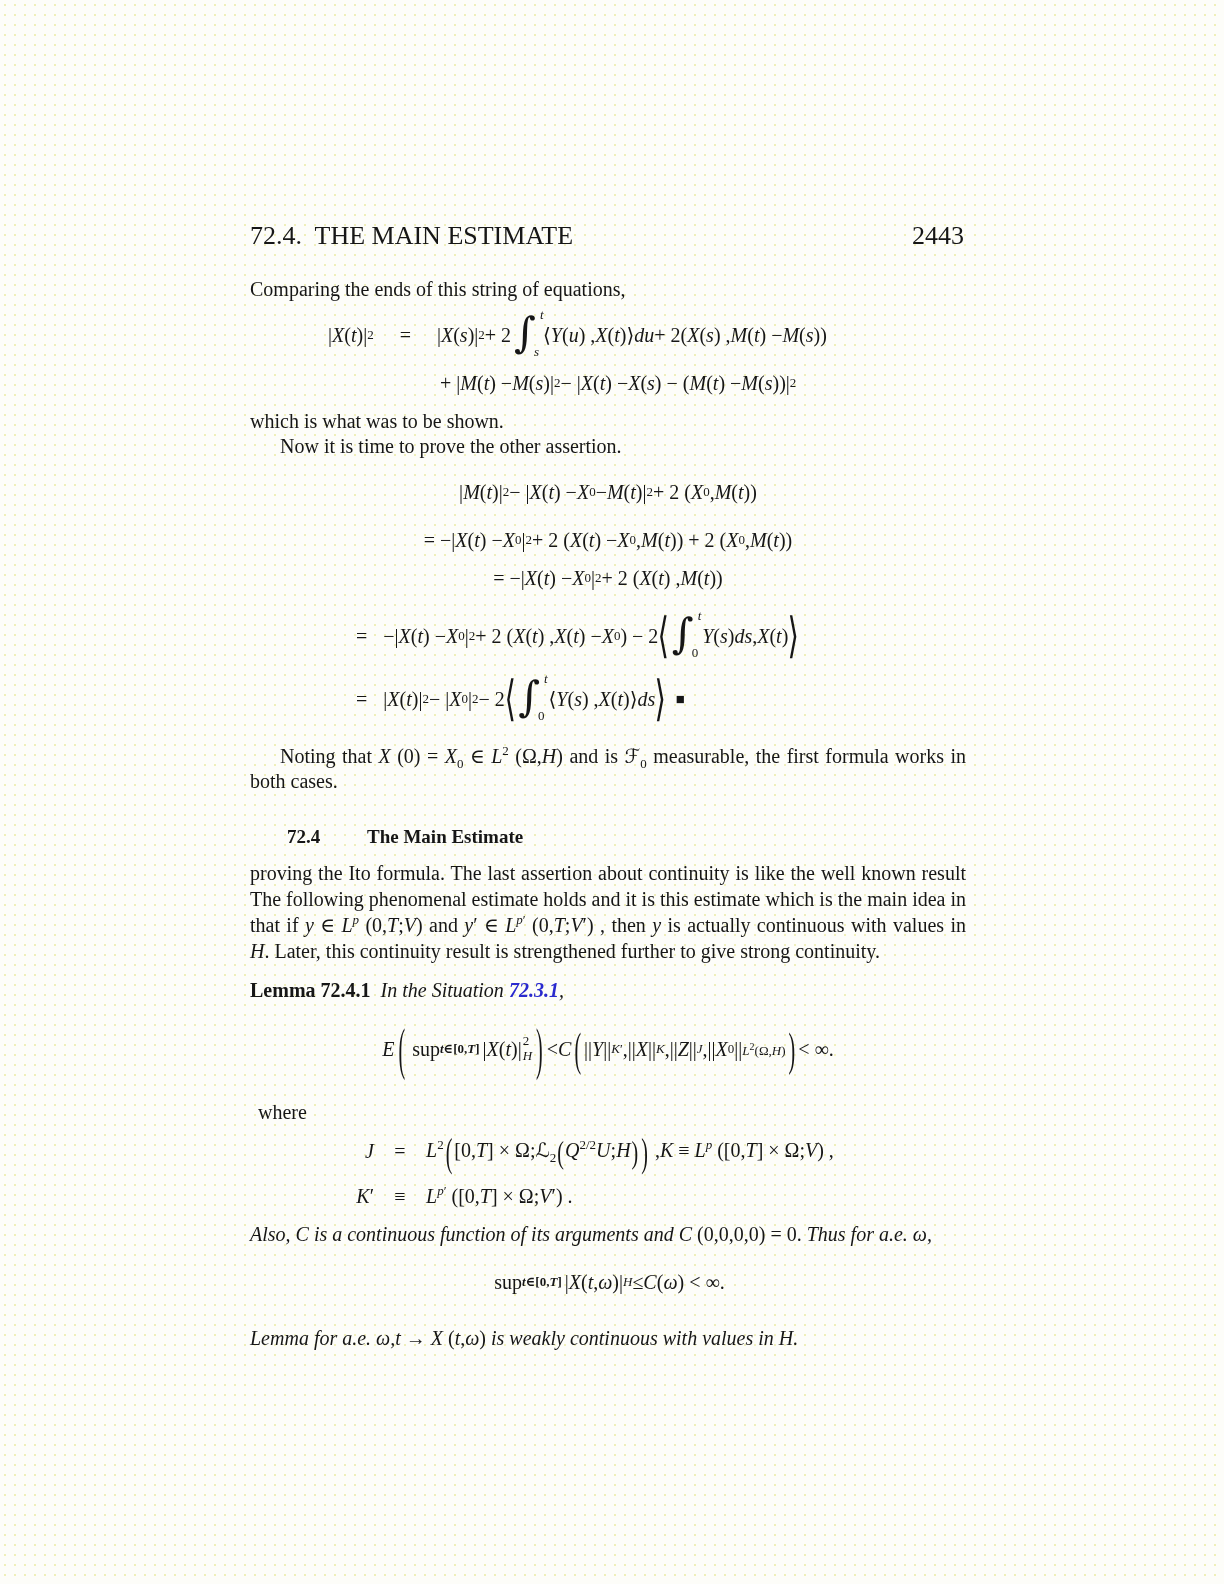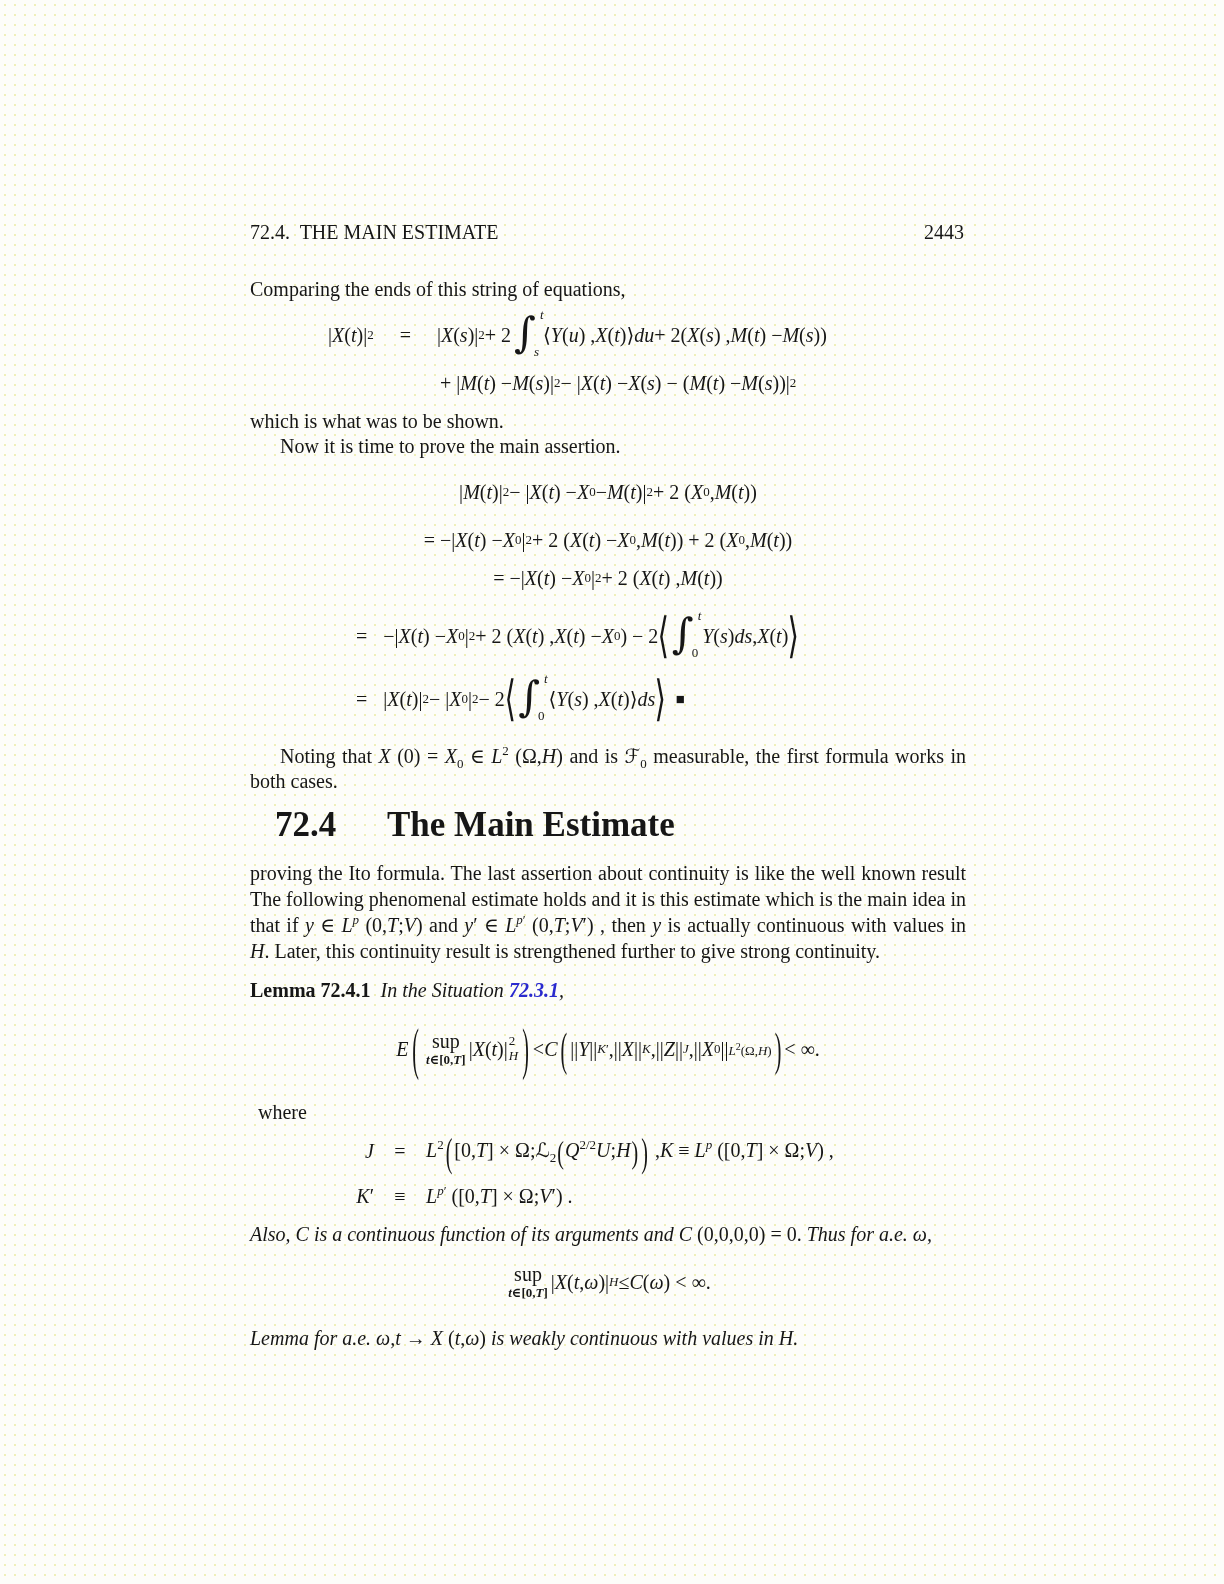--- a/index.html
+++ b/index.html
@@ -11,51 +11,51 @@
   }
   .page{
     position:relative;width:1224px;height:1584px;overflow:hidden;
     background-color:#fdfdf9;
     background-image:radial-gradient(circle, rgba(226,226,120,0.5) 1px, rgba(0,0,0,0) 1.3px);
     background-size:10px 10px;
   }
   .runhead{
     position:absolute;left:250px;top:221px;width:714px;
     display:flex;justify-content:space-between;
-    font-size:20px;white-space:pre;
+    font-size:26px;white-space:pre;
   }
   .col{position:absolute;left:250px;top:0;width:716px;height:1290px;}
   .blk{position:absolute;left:0;width:716px;font-size:20px;line-height:25px;}
   .jline{text-align:justify;text-align-last:justify;}
   .ind{text-indent:30px;}
   .eqrow{position:absolute;left:0;width:716px;display:flex;align-items:center;font-size:20px;white-space:nowrap;}
   .ctr{justify-content:center;}
   .ital{margin-left:8px;}
-  h2{position:absolute;left:0;width:716px;margin:0;font-size:35px;line-height:34px;font-weight:bold;}
+  h2{position:absolute;left:0;width:716px;margin:12px;font-size:19px;line-height:34px;font-weight:bold;}
   .hnum{display:inline-block;margin-left:25px;}
   .htitle{display:inline-block;margin-left:42px;}
   .lemhead b{font-weight:bold;text-align:right;}
   .lnk{color:#2a2ace;text-decoration:none;cursor:pointer;font-weight:bold;}
   sup{font-size:13px;line-height:0;}
   sub{font-size:13px;line-height:0;}
   sub sup{font-size:10px;}
   .g1{display:inline-block;width:26px;}
   .g2{display:inline-block;width:16px;}
   .int{display:inline-flex;align-items:center;vertical-align:middle;margin:0 2px 0 3px;transform:translateY(-2px);}
   .isym{font-size:42px;line-height:0.9;font-style:normal;font-family:"DejaVu Serif","DejaVu Sans",serif;}
   .ilim{display:inline-flex;flex-direction:column;justify-content:space-between;height:50px;font-size:13px;line-height:1;font-style:italic;}
   .lt{transform:translateX(4px);}
   .lb{transform:translateX(-2px);font-style:normal;}
   .ang{font-style:normal;font-family:"DejaVu Sans","DejaVu Serif",sans-serif;}
   .ba{display:inline-block;transform:scale(0.7,1.15);vertical-align:middle;font-size:42px;line-height:0;font-style:normal;font-weight:200;font-family:"DejaVu Sans","DejaVu Serif",sans-serif;margin:0 -3px;}
   .bpE{display:inline-block;transform:scaleY(2.9);vertical-align:middle;font-style:normal;margin:0 4px;font-weight:300;}
   .bpC{display:inline-block;transform:scaleY(2.35);vertical-align:middle;font-style:normal;margin:0 3px;font-weight:300;}
   .mpa{display:inline-block;transform:scaleY(2.0);vertical-align:middle;font-style:normal;margin:0 2px;font-weight:300;}
   .mpb{display:inline-block;transform:scaleY(1.6);vertical-align:middle;font-style:normal;margin:0 1px;font-weight:300;}
-  .stack{display:inline-flex;flex-direction:column;align-items:center;vertical-align:middle;line-height:1.15;margin:0 3px;}
+  .stack{display:inline-flex;flex-direction:row;align-items:center;vertical-align:middle;line-height:1.15;margin:0 3px;}
   .stack .st{font-style:normal;}
   .stack .sb{font-size:13px;font-weight:bold;}
   .ss{display:inline-flex;flex-direction:column;align-items:flex-start;font-size:13px;line-height:1.15;vertical-align:-9px;font-style:normal;margin-left:1px;}
   .qed{font-size:15px;font-style:normal;margin-left:10px;}
   .eqgrid{display:flex;align-items:center;}
   .lhsbox{display:inline-block;width:34px;text-align:right;flex:0 0 auto;}
   .opbox{display:inline-block;width:52px;text-align:center;flex:0 0 auto;}
 </style>
 </head>
 <body>
@@ -77,21 +77,21 @@
           <span class="isym">∫</span>
           <span class="ilim">
             <span class="lt"><i>t</i></span>
             <span class="lb"><i>s</i></span>
           </span>
         </span><span class="ang">⟨</span><i>Y</i> (<i>u</i>) ,<i>X</i> (<i>t</i>)<span class="ang">⟩</span> <i>du</i> + 2(<i>X</i> (<i>s</i>) ,<i>M</i> (<i>t</i>) − <i>M</i> (<i>s</i>))</div>
     <div class="eqrow" style="top:366px;height:34px;padding-left:190px">+ |<i>M</i> (<i>t</i>) − <i>M</i> (<i>s</i>)|<sup>2</sup> − |<i>X</i> (<i>t</i>) − <i>X</i> (<i>s</i>) − (<i>M</i> (<i>t</i>) − <i>M</i> (<i>s</i>))|<sup>2</sup></div>
 
     <div class="blk" style="top:409px">
       <div>which is what was to be shown.</div>
-      <div class="ind">Now it is time to prove the main assertion.</div>
+      <div class="ind">Now it is time to prove the other assertion.</div>
     </div>
 
     <div class="eqrow ctr" style="top:474px;height:36px">|<i>M</i> (<i>t</i>)|<sup>2</sup> − |<i>X</i> (<i>t</i>) − <i>X</i><sub>0</sub> − <i>M</i> (<i>t</i>)|<sup>2</sup> + 2 (<i>X</i><sub>0</sub>,<i>M</i> (<i>t</i>))</div>
     <div class="eqrow ctr" style="top:522px;height:36px">= −|<i>X</i> (<i>t</i>) − <i>X</i><sub>0</sub>|<sup>2</sup> + 2 (<i>X</i> (<i>t</i>) − <i>X</i><sub>0</sub>,<i>M</i> (<i>t</i>)) + 2 (<i>X</i><sub>0</sub>,<i>M</i> (<i>t</i>))</div>
     <div class="eqrow ctr" style="top:560px;height:36px">= −|<i>X</i> (<i>t</i>) − <i>X</i><sub>0</sub>|<sup>2</sup> + 2 (<i>X</i> (<i>t</i>) ,<i>M</i> (<i>t</i>))</div>
 
     <div class="eqrow" style="top:604px;height:64px;padding-left:106px">=<span class="g2"></span>−|<i>X</i> (<i>t</i>) − <i>X</i><sub>0</sub>|<sup>2</sup> + 2 (<i>X</i> (<i>t</i>) ,<i>X</i> (<i>t</i>) − <i>X</i><sub>0</sub>) − 2<span class="ba">⟨</span><span class="int">
           <span class="isym">∫</span>
           <span class="ilim">
             <span class="lt"><i>t</i></span>

